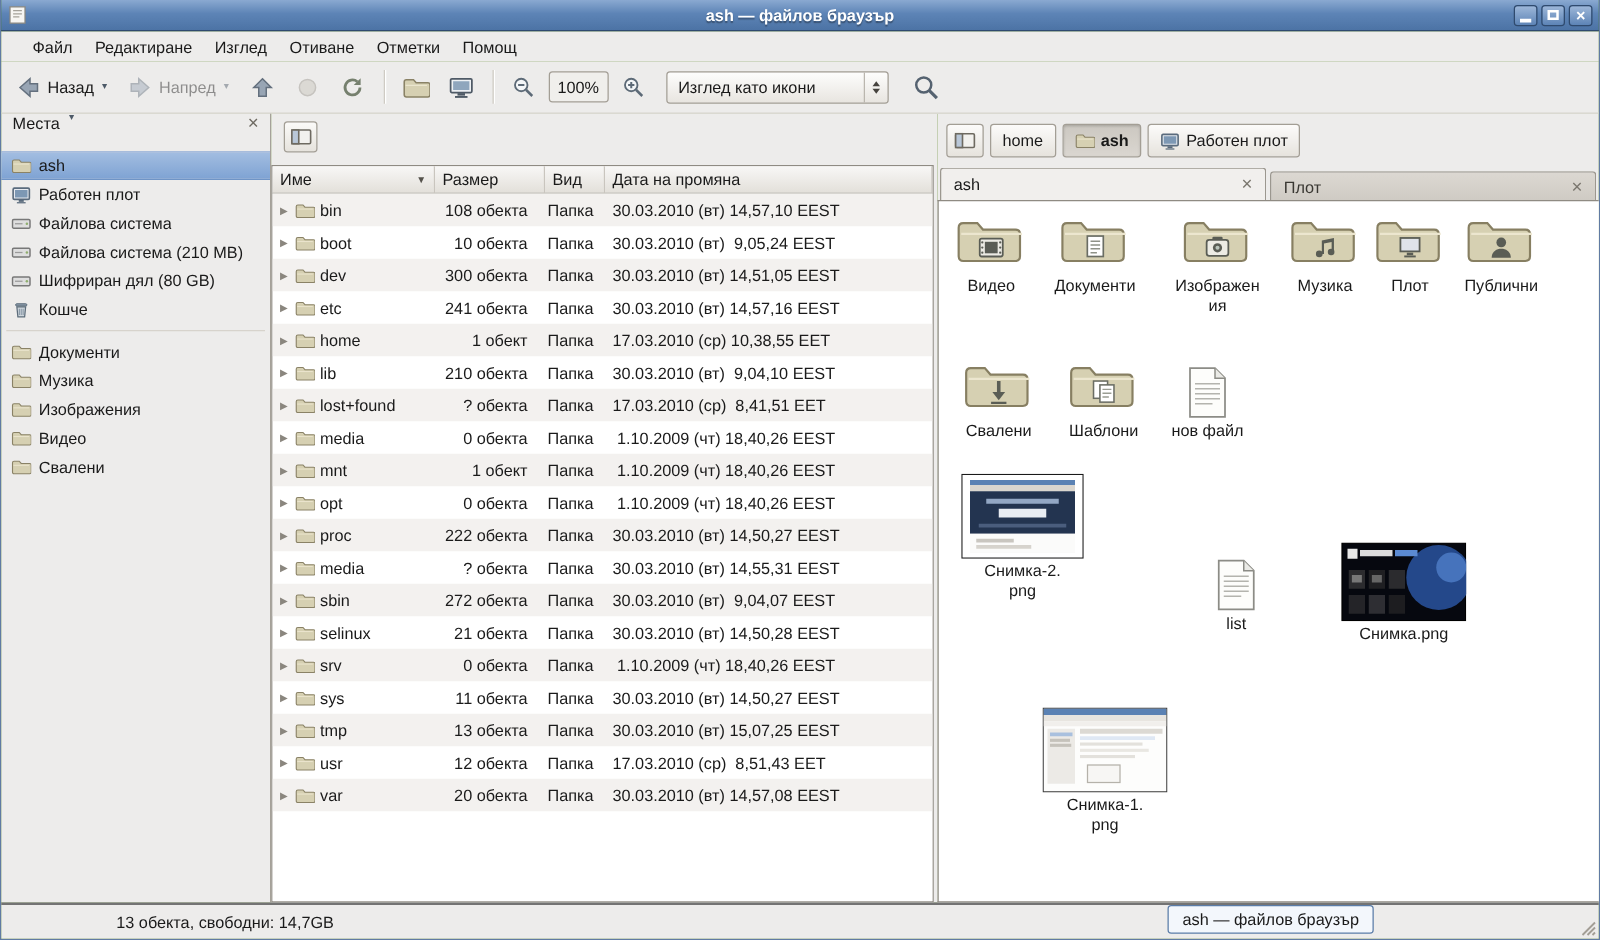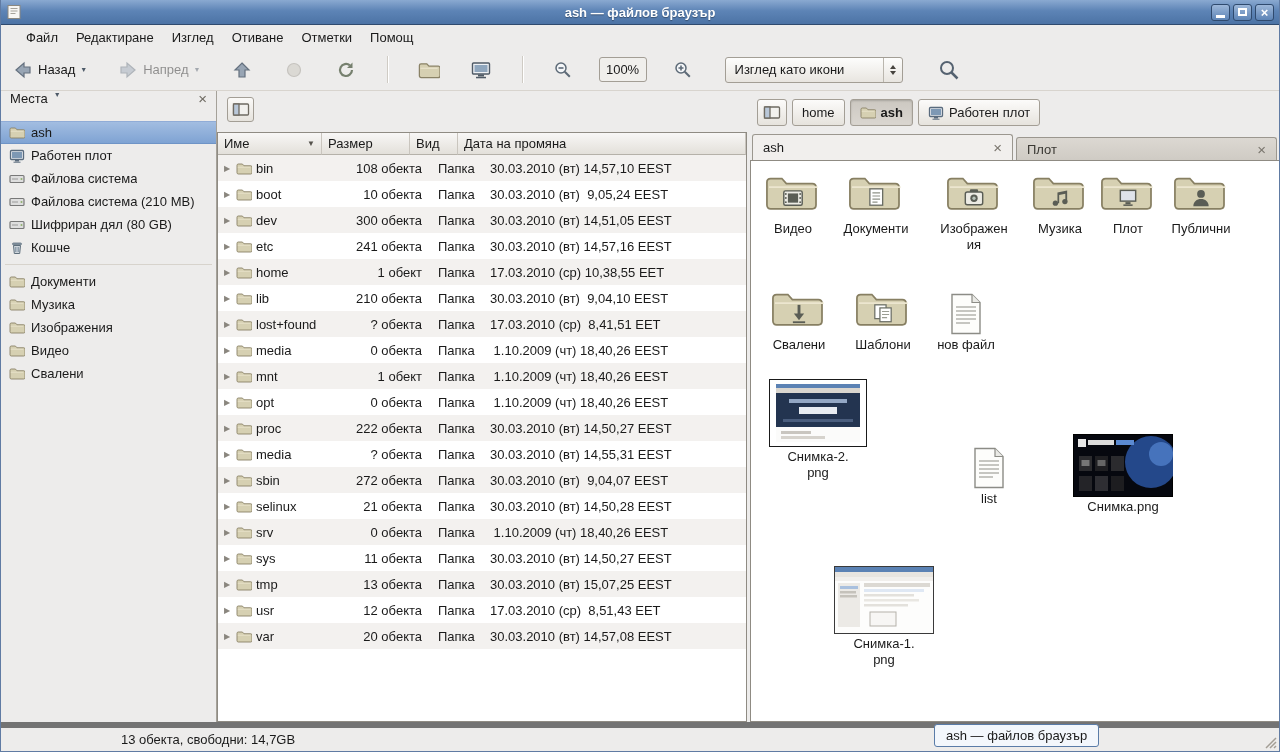--- a/index.html
+++ b/index.html
@@ -12,21 +12,21 @@
 .win-icon{margin-left:5px;z-index:1;display:flex}
 .win-controls{margin-left:auto;z-index:1;display:flex;gap:3px;padding-right:5px}
 .win-btn{width:19px;height:17px;border:1px solid #2f4a6e;border-radius:3px;background:linear-gradient(#9db7d9,#5d84b6);display:flex;align-items:center;justify-content:center}
 .g-min{width:9px;height:3px;background:#fff;margin-top:8px}
 .g-max{width:9px;height:8px;border:2px solid #fff}
 .g-close{font-style:normal;font-weight:bold;font-size:13px;color:#fff;line-height:1}
 
 .menubar{height:24px;display:flex;align-items:stretch;padding-left:16px;background:#edeceb}
 .menu-item{display:flex;align-items:center;padding:0 9px}
 
-.toolbar{height:42px;display:flex;align-items:center;gap:18px;padding:0 5px;background:#edeceb;border-bottom:1px solid #d8d4ce}
+.toolbar{height:42px;display:flex;align-items:center;gap:2px;padding:0 5px;background:#edeceb;border-bottom:1px solid #d8d4ce}
 .tb-btn{display:flex;align-items:center;gap:4px;padding:4px 6px;border-radius:3px}
 .tb-btn.disabled{opacity:.45}
 .tbi,.picon,.big{display:flex}
 .dd{font-size:7px;color:#4e5a68;margin-left:1px}
 .tb-sep{width:1px;align-self:stretch;margin:7px 6px;background:#cfcbc4;box-shadow:1px 0 0 #fff}
 .zoom-field{min-width:48px;height:25px;display:flex;align-items:center;justify-content:center;border:1px solid #a39e95;border-radius:3px;background:#f0efec;padding:0 6px;margin:0 2px}
 .combo{height:26px;width:178px;display:flex;align-items:center;border:1px solid #a39e95;border-radius:3px;background:linear-gradient(#fdfdfc,#e8e5e0);margin-left:8px}
 .combo .cv{padding:0 9px;flex:1;white-space:nowrap}
 .combo .spin{width:19px;align-self:stretch;border-left:1px solid #bab6ae;display:flex;flex-direction:column;align-items:center;justify-content:center;gap:2px}
 .tri-up{width:0;height:0;border-left:3.5px solid transparent;border-right:3.5px solid transparent;border-bottom:4px solid #46433e}
@@ -43,21 +43,21 @@
 .place-sep{height:11px;position:relative}
 .place-sep:after{content:"";position:absolute;left:4px;right:4px;top:5px;border-top:1px solid #d7d3cc}
 
 .middle{flex:1;display:flex;flex-direction:column;background:#edeceb;padding-right:3px;min-width:0}
 .middle-top{height:41px;padding:6px 0 0 10px}
 .mini-btn{width:27px;height:25px;border:1px solid #a39e95;border-radius:3px;background:linear-gradient(#fbfaf8,#e6e3dd);display:flex;align-items:center;justify-content:center}
 .tree-wrap{flex:1;border:1px solid #8f8b83;background:#fff;display:flex;flex-direction:column;overflow:hidden}
 .tree-header{display:flex;height:22px;flex:0 0 22px}
 .hcol{display:flex;align-items:center;padding:0 6px;background:linear-gradient(#f8f7f6,#e3e0da);border-right:1px solid #c9c5be;border-bottom:1px solid #b5b1a9;white-space:nowrap;overflow:hidden}
 .hcol .sort{margin-left:auto;font-size:8px;color:#55524c}
-.c0{width:104px}.c1{width:88px}.c2{width:48px}.c3{flex:1}
+.c0{width:130px}.c1{width:88px}.c2{width:48px}.c3{flex:1}
 .tree-body{flex:1;overflow:hidden;background:#fff}
 .trow{display:flex;height:26px;align-items:center}
 .trow.even{background:#f3f1ef}
 .tc{display:flex;align-items:center;height:100%;overflow:hidden;white-space:pre}
 .tc.name{width:130px;padding-left:4px;gap:4px}
 .exp{font-size:8px;color:#8a867e;width:10px;text-align:center;flex:0 0 10px}
 .tc.size{width:88px;justify-content:flex-end;padding-right:14px}
 .tc.type{width:48px;padding-left:2px}
 .tc.date{flex:1;padding-left:6px}
 
@@ -69,21 +69,21 @@
 .tabbar{height:26px;display:flex;gap:3px;padding:0 2px;align-items:flex-end}
 .tab{flex:1;height:23px;display:flex;align-items:center;padding:0 10px;background:linear-gradient(#dcd8d2,#cfcbc4);border:1px solid #9b978f;border-bottom:none;border-radius:3px 3px 0 0;color:#3a3833;min-width:0}
 .tab.active{height:26px;background:#f1efed;color:#1a1a1a}
 .tab-label{overflow:hidden;white-space:nowrap}
 .tab-close{margin-left:auto;color:#7a766e;font-size:15px;line-height:1}
 .right-content{flex:1;position:relative;background:#fff;border:1px solid #8f8b83;border-right:none;overflow:hidden}
 .icon-item{position:absolute;width:84px;display:flex;flex-direction:column;align-items:center}
 .icon-item .big{justify-content:center}
 .icon-item .label{margin-top:2px;text-align:center;white-space:pre-line;line-height:1.2}
 
-.statusbar{position:absolute;left:0;right:0;bottom:0;height:29px;background:#edeceb;border-top:6px solid #737373;display:flex;align-items:center;padding-left:120px}
+.statusbar{position:absolute;left:0;right:0;bottom:0;height:29px;background:#edeceb;border-top:2px solid #737373;display:flex;align-items:center;padding-left:92px}
 .tooltip{position:absolute;left:933px;top:724px;height:23px;display:flex;align-items:center;padding:0 11px;background:#f3f7fc;border:1px solid #5a7ca8;border-radius:3px;z-index:5}
 .grip{position:absolute;right:2px;bottom:2px;z-index:6;display:flex}
 </style>
 </head>
 <body>
 
 <div class="window">
 
   <div class="titlebar">
     <span class="win-icon">

